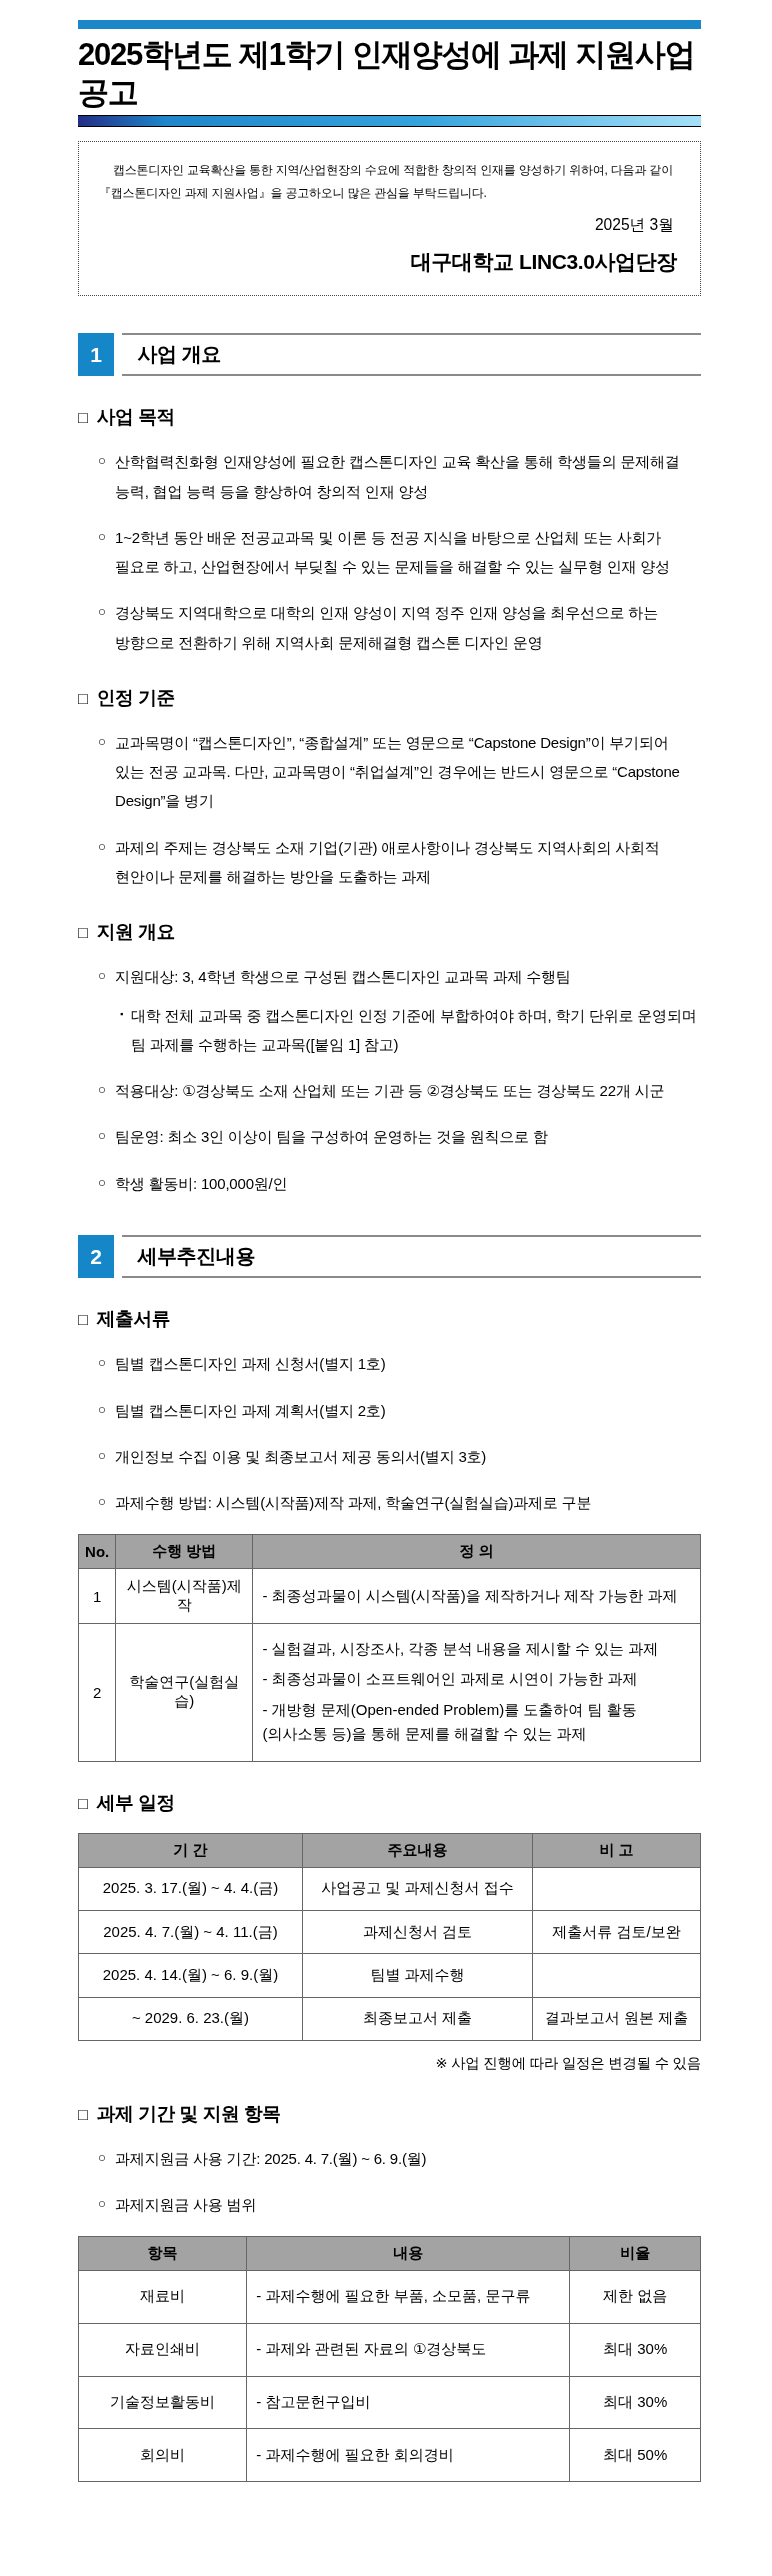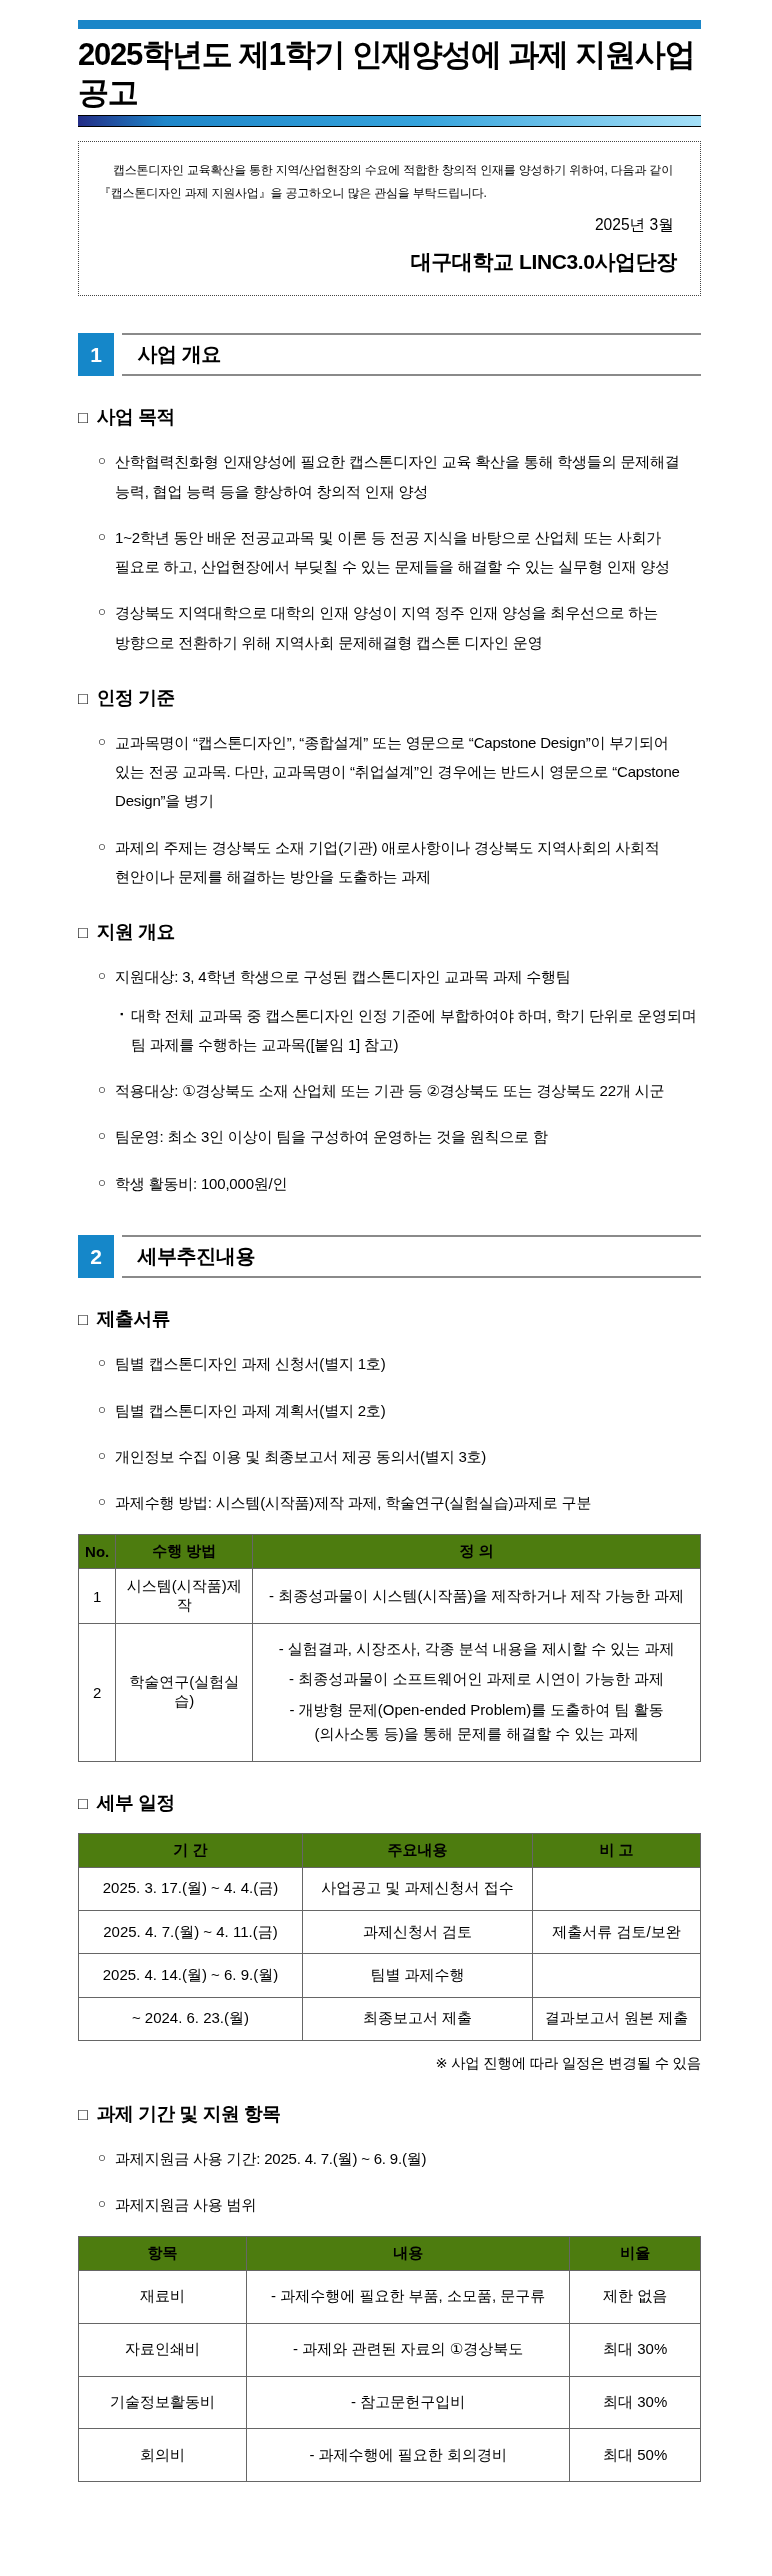--- a/index.html
+++ b/index.html
@@ -68,24 +68,24 @@
   .subbullet {
     display: flex; gap: 7.8px;
     margin: -6.2px 0 17px 42px;
     font-size: 15px; line-height: 1.9; letter-spacing: -0.2px;
   }
   .sbg { flex: 0 0 auto; font-size: 9.3px; transform: translateY(3.9px); }
 
   
   table.tbl { width: 100%; border-collapse: collapse; font-size: 15px; margin: 6.2px 0 25px; }
   .tbl th, .tbl td { border: 0.8px solid #666; padding: 7.8px 9.3px; vertical-align: middle; }
-  .tbl th { background: #4d7c0f; font-weight: 700; text-align: center; padding: 7px 4.7px; }
+  .tbl th { background: #a3a3a3; font-weight: 700; text-align: center; padding: 7px 4.7px; }
   .tbl { border-top: 1.6px solid #4a4a4a; border-bottom: 1.6px solid #4a4a4a; }
   .ctr { text-align: center; }
-  .lft { text-align: center; }
+  .lft { text-align: left; }
   .defline { margin: 5.5px 0; line-height: 1.65; word-break: keep-all; }
   .tbl-method .c-no { width: 6%; }
   .tbl-method .c-method { width: 22%; }
   .tbl-method .c-def { width: 72%; }
   .tbl-sched td { padding: 11.7px 6.2px; }
   .tbl-sched .c-period { width: 36%; }
   .tbl-sched .c-content { width: 37%; }
   .tbl-sched .c-note { width: 27%; }
   .tbl-budget td { padding: 16.4px 9.3px; }
   .tbl-budget .c-item { width: 27%; }
@@ -250,21 +250,21 @@
         <td class="ctr">2025. 4. 7.(월) ~ 4. 11.(금)</td>
         <td class="ctr">과제신청서 검토</td>
         <td class="ctr">제출서류 검토/보완</td>
       </tr>
       <tr>
         <td class="ctr">2025. 4. 14.(월) ~ 6. 9.(월)</td>
         <td class="ctr">팀별 과제수행</td>
         <td class="ctr"></td>
       </tr>
       <tr>
-        <td class="ctr">~ 2024. 6. 23.(월)</td>
+        <td class="ctr">~ 2029. 6. 23.(월)</td>
         <td class="ctr">최종보고서 제출</td>
         <td class="ctr">결과보고서 원본 제출</td>
       </tr>
     </tbody>
   </table>
   <div class="note">※ 사업 진행에 따라 일정은 변경될 수 있음</div>
 
   <div class="h2">
     <span class="h2g">□</span>
     <span>과제 기간 및 지원 항목</span>

